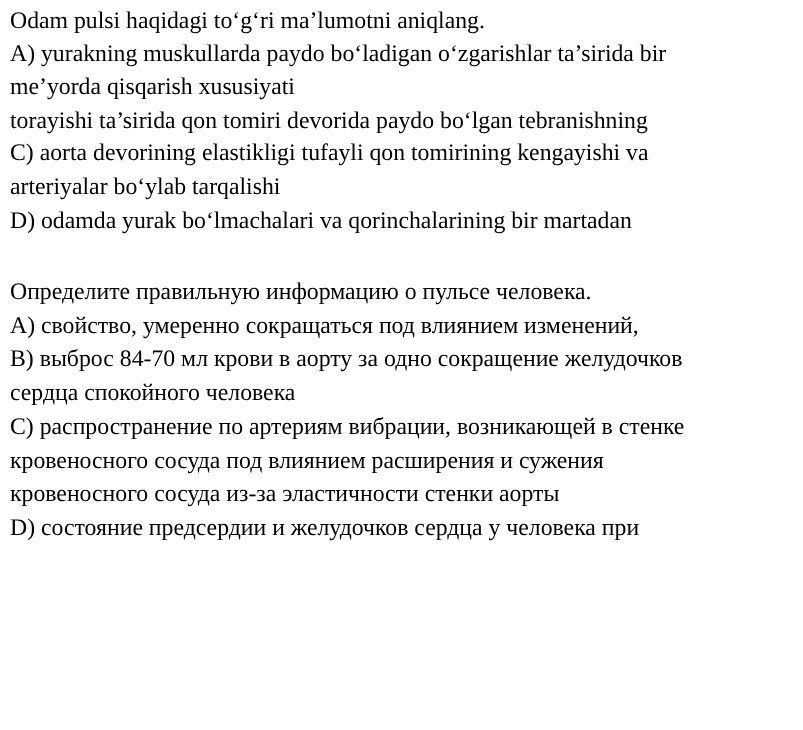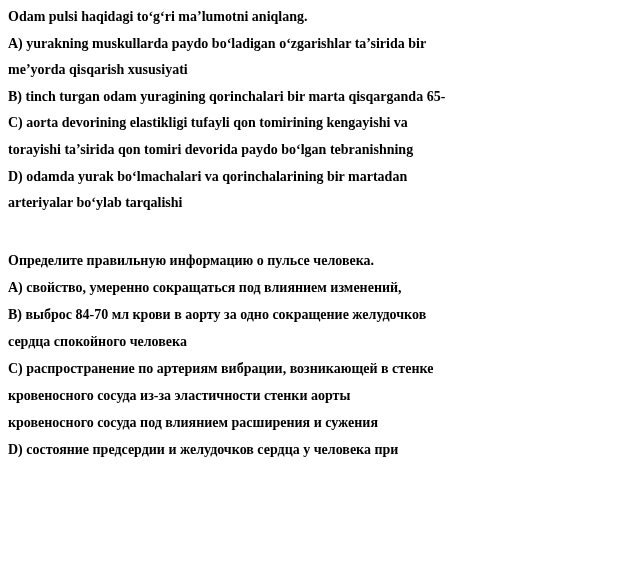--- a/index.html
+++ b/index.html
@@ -9,22 +9,21 @@
   body {
     width: 642px;
     height: 584px;
     background: #ffffff;
     color: #000000;
     overflow: hidden;
     font-family: "Liberation Serif", "DejaVu Serif", serif;
   }
   .doc {
     padding: 4px 4px 0 8px;
-    font-size: 14px;
-    font-weight: bold;
+    font-size: 19px;
   }
   .block {
     display: block;
   }
   .block-ru {
     margin-top: 30px;
   }
   .line {
     line-height: 26.6px;
     white-space: nowrap;
@@ -36,31 +35,30 @@
 </style>
 </head>
 <body>
 
 <div class="doc">
 
   <div class="block block-uz">
       <div class="line">Odam pulsi haqidagi to‘g‘ri ma’lumotni aniqlang.</div>
       <div class="line">A) yurakning muskullarda paydo bo‘ladigan o‘zgarishlar ta’sirida bir</div>
       <div class="line">me’yorda qisqarish xususiyati</div>
-      <div class="line">B) tinch turgan odam yuragining qorinchalari bir marta qisqarganda 65-</div>
+      <div class="line">torayishi ta’sirida qon tomiri devorida paydo bo‘lgan tebranishning</div>
       <div class="line">C) aorta devorining elastikligi tufayli qon tomirining kengayishi va</div>
-      <div class="line">torayishi ta’sirida qon tomiri devorida paydo bo‘lgan tebranishning</div>
+      <div class="line">arteriyalar bo‘ylab tarqalishi</div>
       <div class="line">D) odamda yurak bo‘lmachalari va qorinchalarining bir martadan</div>
-      <div class="line">arteriyalar bo‘ylab tarqalishi</div>
     </div>
 
   <div class="block block-ru">
       <div class="line">Определите правильную информацию о пульсе человека.</div>
       <div class="line">А) свойство, умеренно сокращаться под влиянием изменений,</div>
       <div class="line">В) выброс 84-70 мл крови в аорту за одно сокращение желудочков</div>
       <div class="line">сердца спокойного человека</div>
       <div class="line">С) распространение по артериям вибрации, возникающей в стенке</div>
+      <div class="line">кровеносного сосуда под влиянием расширения и сужения</div>
       <div class="line">кровеносного сосуда из-за эластичности стенки аорты</div>
-      <div class="line">кровеносного сосуда под влиянием расширения и сужения</div>
       <div class="line">D) состояние предсердии и желудочков сердца у человека при</div>
     </div>
 
 </div>
 
 </body></html>

